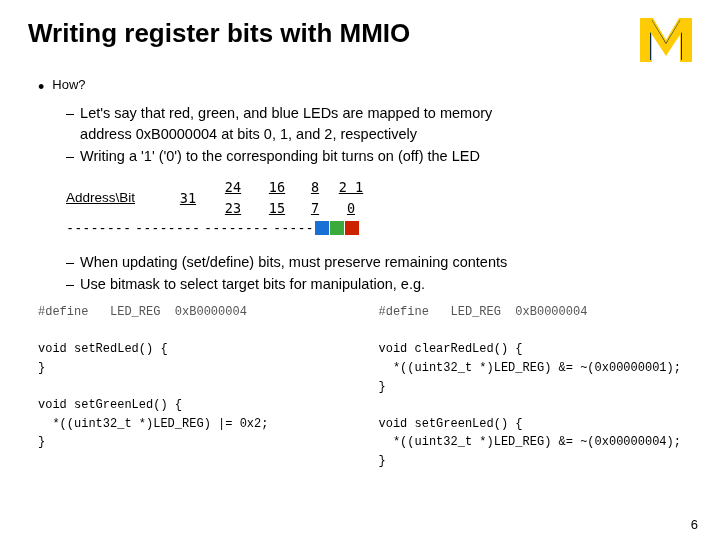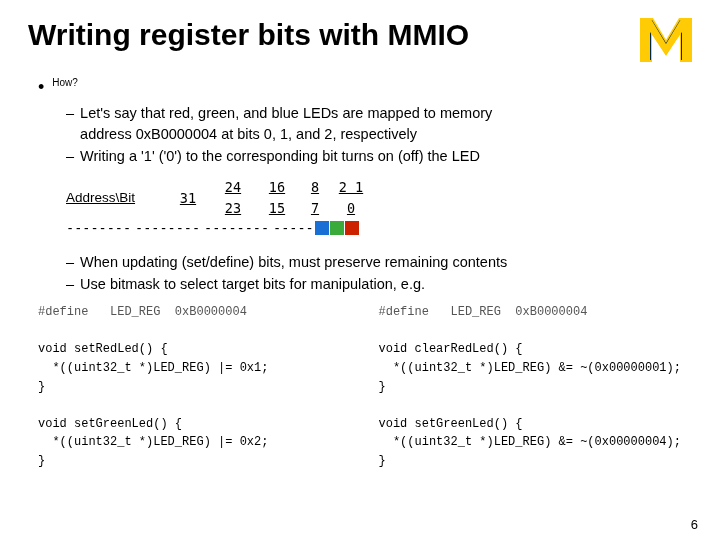--- a/index.html
+++ b/index.html
@@ -19,21 +19,21 @@
       padding: 18px 28px 10px 28px;
       position: relative;
     }
     .header {
       display: flex;
       justify-content: space-between;
       align-items: flex-start;
       margin-bottom: 14px;
     }
     .title {
-      font-size: 30px;
+      font-size: 26px;
       font-weight: bold;
       color: #000;
     }
     .logo {
       width: 52px;
       height: 44px;
     }
     .content {
       padding-left: 10px;
     }
@@ -43,21 +43,21 @@
       margin-bottom: 4px;
       display: flex;
       align-items: flex-start;
     }
     .bullet-dot {
       margin-right: 8px;
       font-size: 18px;
       line-height: 1.3;
     }
     .bullet-text {
-      font-size: 10px;
+      font-size: 13px;
       line-height: 1.35;
     }
     .sub-bullets {
       margin-left: 28px;
       margin-bottom: 8px;
     }
     .sub-bullet {
       font-size: 14.5px;
       line-height: 1.45;
       display: flex;
@@ -211,21 +211,20 @@
         <span class="sub-dash">–</span>
         <span>Use bitmask to select target bits for manipulation, e.g.</span>
       </div>
     </div>
 
     <div class="code-section">
       <div class="code-block">
         <div style="color:#555;">#define&nbsp;&nbsp;&nbsp;LED_REG&nbsp;&nbsp;0xB0000004</div>
         <div>&nbsp;</div>
         <div>void setRedLed() {</div>
-        <div>&nbsp;&nbsp;*((uint32_t *)LED_REG) |= 0x1;</div>
         <div>}</div>
         <div>&nbsp;</div>
         <div>void setGreenLed() {</div>
         <div>&nbsp;&nbsp;*((uint32_t *)LED_REG) |= 0x2;</div>
         <div>}</div>
       </div>
       <div class="code-block">
         <div style="color:#555;">#define&nbsp;&nbsp;&nbsp;LED_REG&nbsp;&nbsp;0xB0000004</div>
         <div>&nbsp;</div>
         <div>void clearRedLed() {</div>

